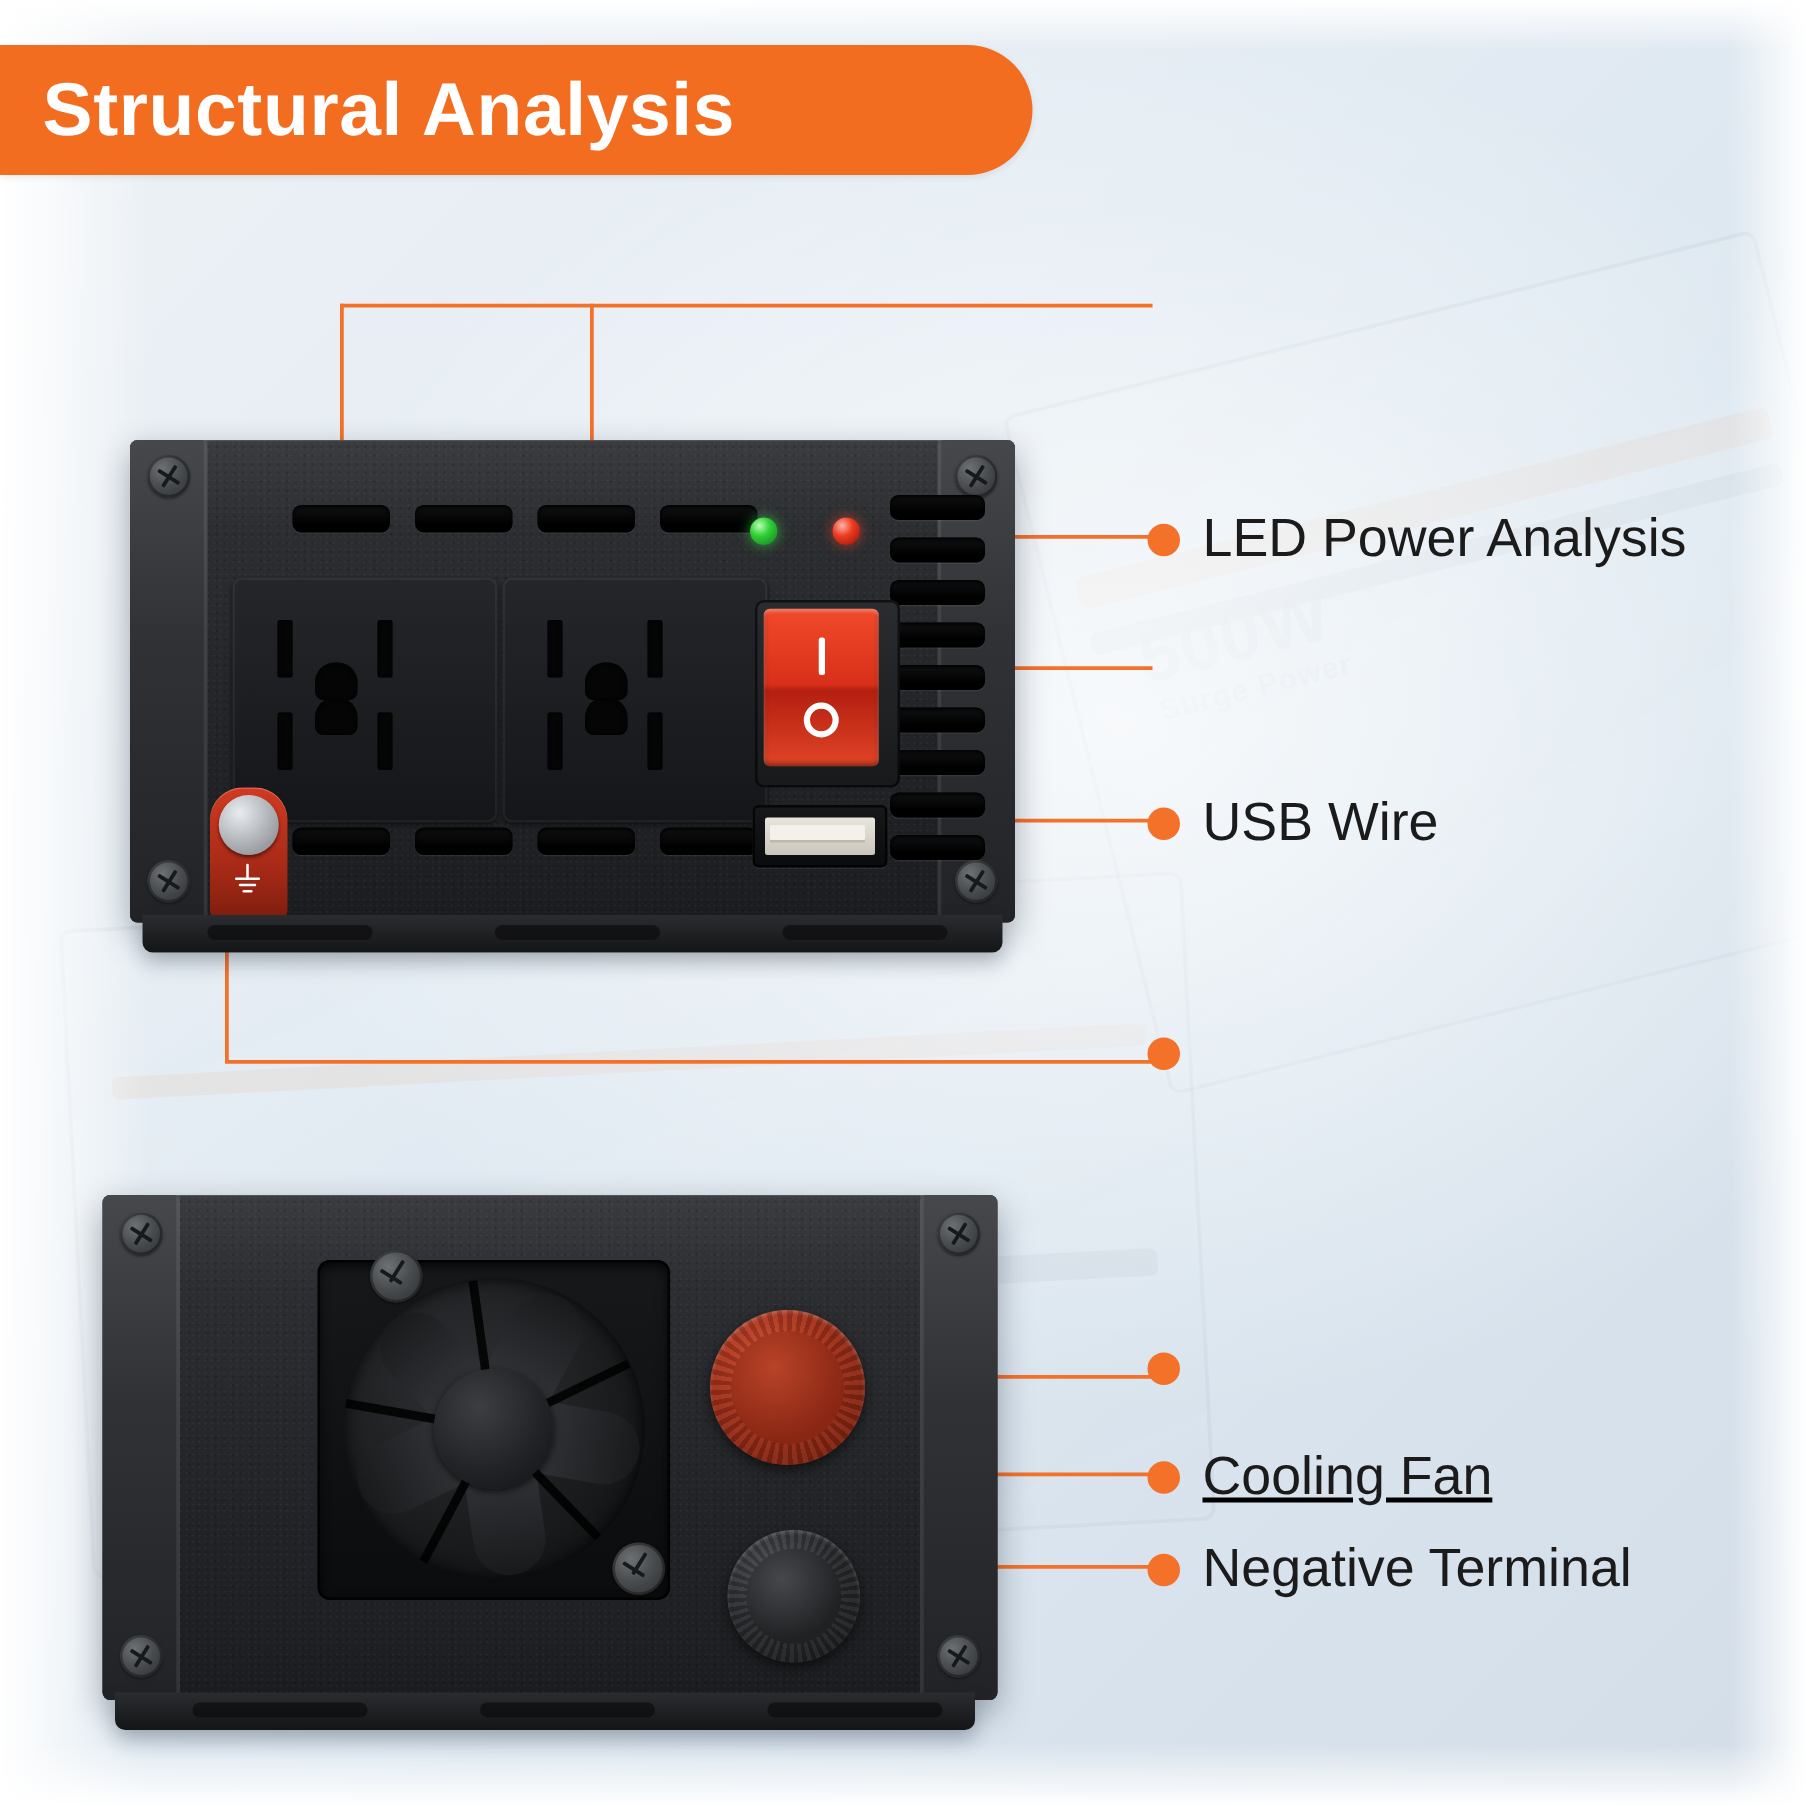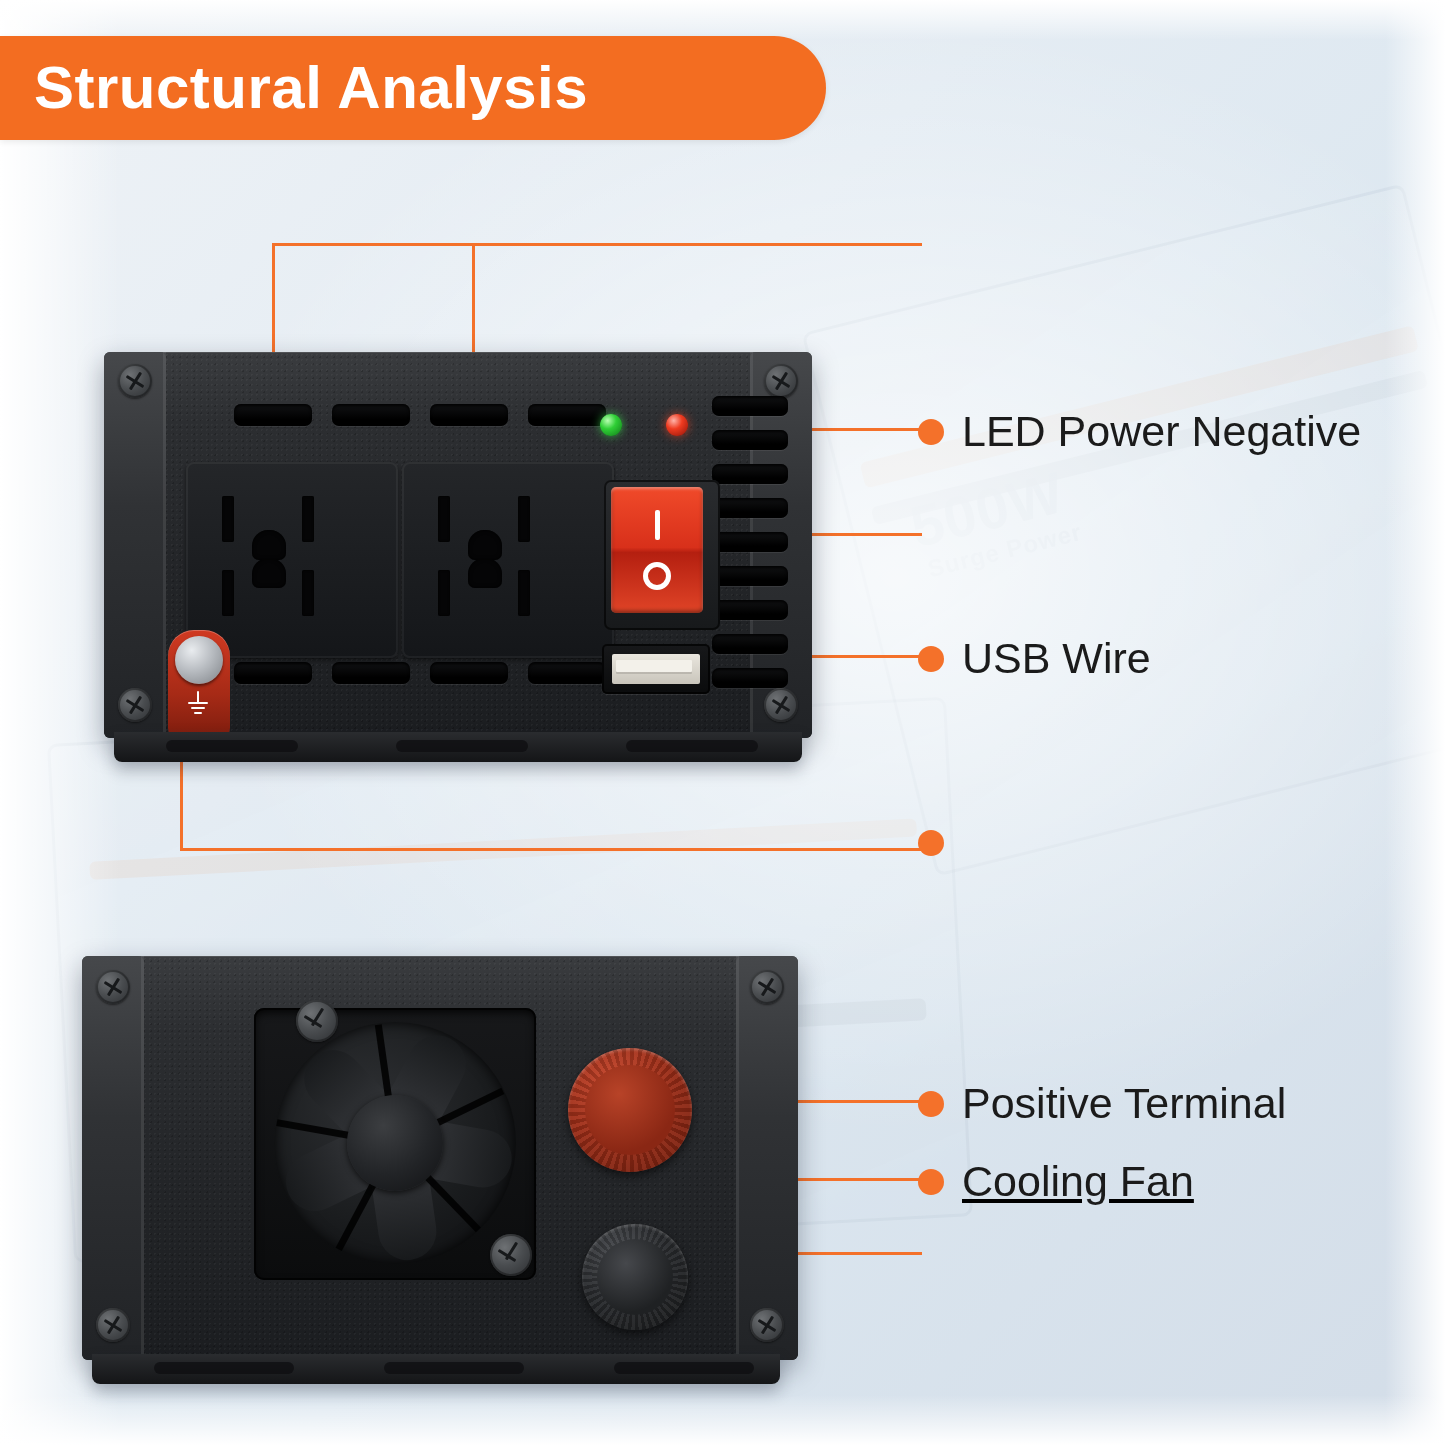--- a/index.html
+++ b/index.html
@@ -502,37 +502,40 @@
     <div class="case-base" style="top:398px;">
       <div class="case-base-notch" style="left:62px;width:140px;"></div>
       <div class="case-base-notch" style="left:292px;width:140px;"></div>
       <div class="case-base-notch" style="left:522px;width:140px;"></div>
     </div>
   </div>
 
 
   <div class="callout" style="left:918px;top:410px;">
     <div class="callout-dot"></div>
-    <div class="callout-label">LED Power Negative</div>
+    <div class="callout-label">LED Power Analysis</div>
   </div>
 
 
   <div class="callout" style="left:918px;top:637px;">
     <div class="callout-dot"></div>
     <div class="callout-label">USB Wire</div>
   </div>
 
   <div class="callout" style="left:918px;top:830px;">
     <div class="callout-dot"></div>
   </div>
 
   <div class="callout" style="left:918px;top:1082px;">
     <div class="callout-dot"></div>
-    <div class="callout-label">Positive Terminal</div>
   </div>
 
   <div class="callout" style="left:918px;top:1160px;text-decoration:underline;">
     <div class="callout-dot"></div>
     <div class="callout-label">Cooling Fan</div>
   </div>
 
+  <div class="callout" style="left:918px;top:1234px;">
+    <div class="callout-dot"></div>
+    <div class="callout-label">Negative Terminal</div>
+  </div>
 
 </div>
 
 </body></html>

